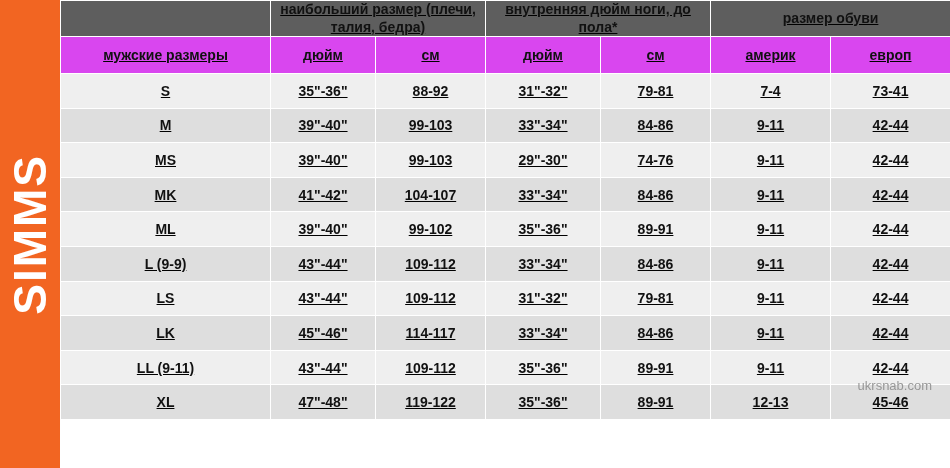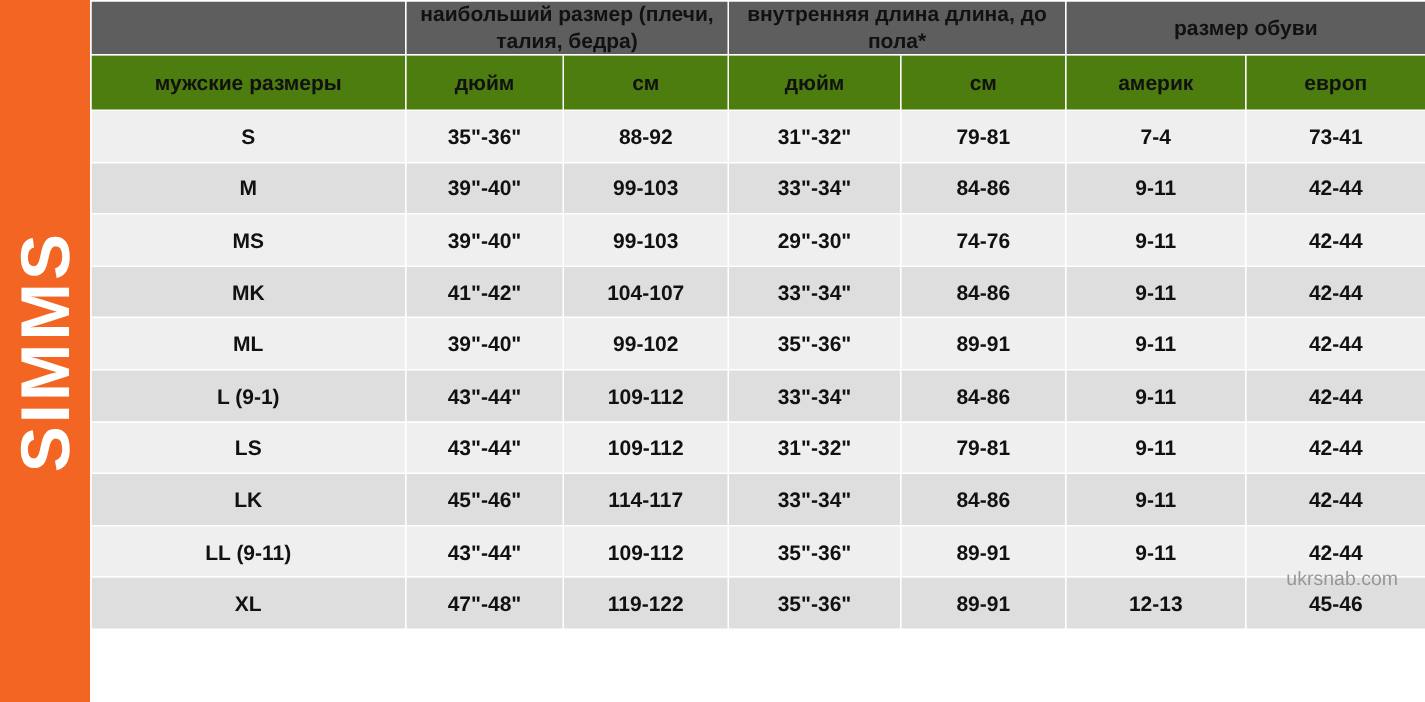--- a/index.html
+++ b/index.html
@@ -44,20 +44,21 @@
     left: 60px;
     top: 0;
     width: 890px;
     height: 468px;
   }
   table.size-table {
     border-collapse: collapse;
     width: 890px;
     height: 420px;
     table-layout: fixed;
+    text-decoration: underline;
   }
   table.size-table td, table.size-table th {
     border: 1px solid #ffffff;
     text-align: center;
     vertical-align: middle;
     font-size: 14px;
     font-weight: bold;
     color: #111111;
     padding: 0;
   }
@@ -66,21 +67,21 @@
     color: #ffffff;
     font-size: 15px;
     font-weight: bold;
     padding: 4px 8px;
     line-height: 1.25;
   }
   .hdr-blank {
     background: #5e5e5e;
   }
   .hdr-sub {
-    background: #4d7c0f;
+    background: #d946ef;
     color: #111111;
     font-size: 14px;
     font-weight: bold;
     height: 36px;
   }
   .row-light td {
     background: #efefef;
   }
   .row-dark td {
     background: #dedede;
@@ -116,21 +117,21 @@
         <col style="width:110px">
         <col style="width:115px">
         <col style="width:110px">
         <col style="width:120px">
         <col style="width:120px">
       </colgroup>
       <thead>
         <tr>
           <th class="hdr-blank"></th>
           <th class="hdr-top" colspan="2">наибольший размер (плечи, талия, бедра)</th>
-          <th class="hdr-top" colspan="2">внутренняя длина длина, до пола*</th>
+          <th class="hdr-top" colspan="2">внутренняя дюйм ноги, до пола*</th>
           <th class="hdr-top" colspan="2">размер обуви</th>
         </tr>
         <tr class="hdr-sub-row">
           <th class="hdr-sub">мужские размеры</th>
           <th class="hdr-sub">дюйм</th>
           <th class="hdr-sub">см</th>
           <th class="hdr-sub">дюйм</th>
           <th class="hdr-sub">см</th>
           <th class="hdr-sub">америк</th>
           <th class="hdr-sub">европ</th>
@@ -176,21 +177,21 @@
         <tr class="row-light">
           <td class="label-cell">ML</td>
           <td>39"-40"</td>
           <td>99-102</td>
           <td>35"-36"</td>
           <td>89-91</td>
           <td>9-11</td>
           <td>42-44</td>
         </tr>
         <tr class="row-dark">
-          <td class="label-cell">L (9-1)</td>
+          <td class="label-cell">L (9-9)</td>
           <td>43"-44"</td>
           <td>109-112</td>
           <td>33"-34"</td>
           <td>84-86</td>
           <td>9-11</td>
           <td>42-44</td>
         </tr>
         <tr class="row-light">
           <td class="label-cell">LS</td>
           <td>43"-44"</td>

